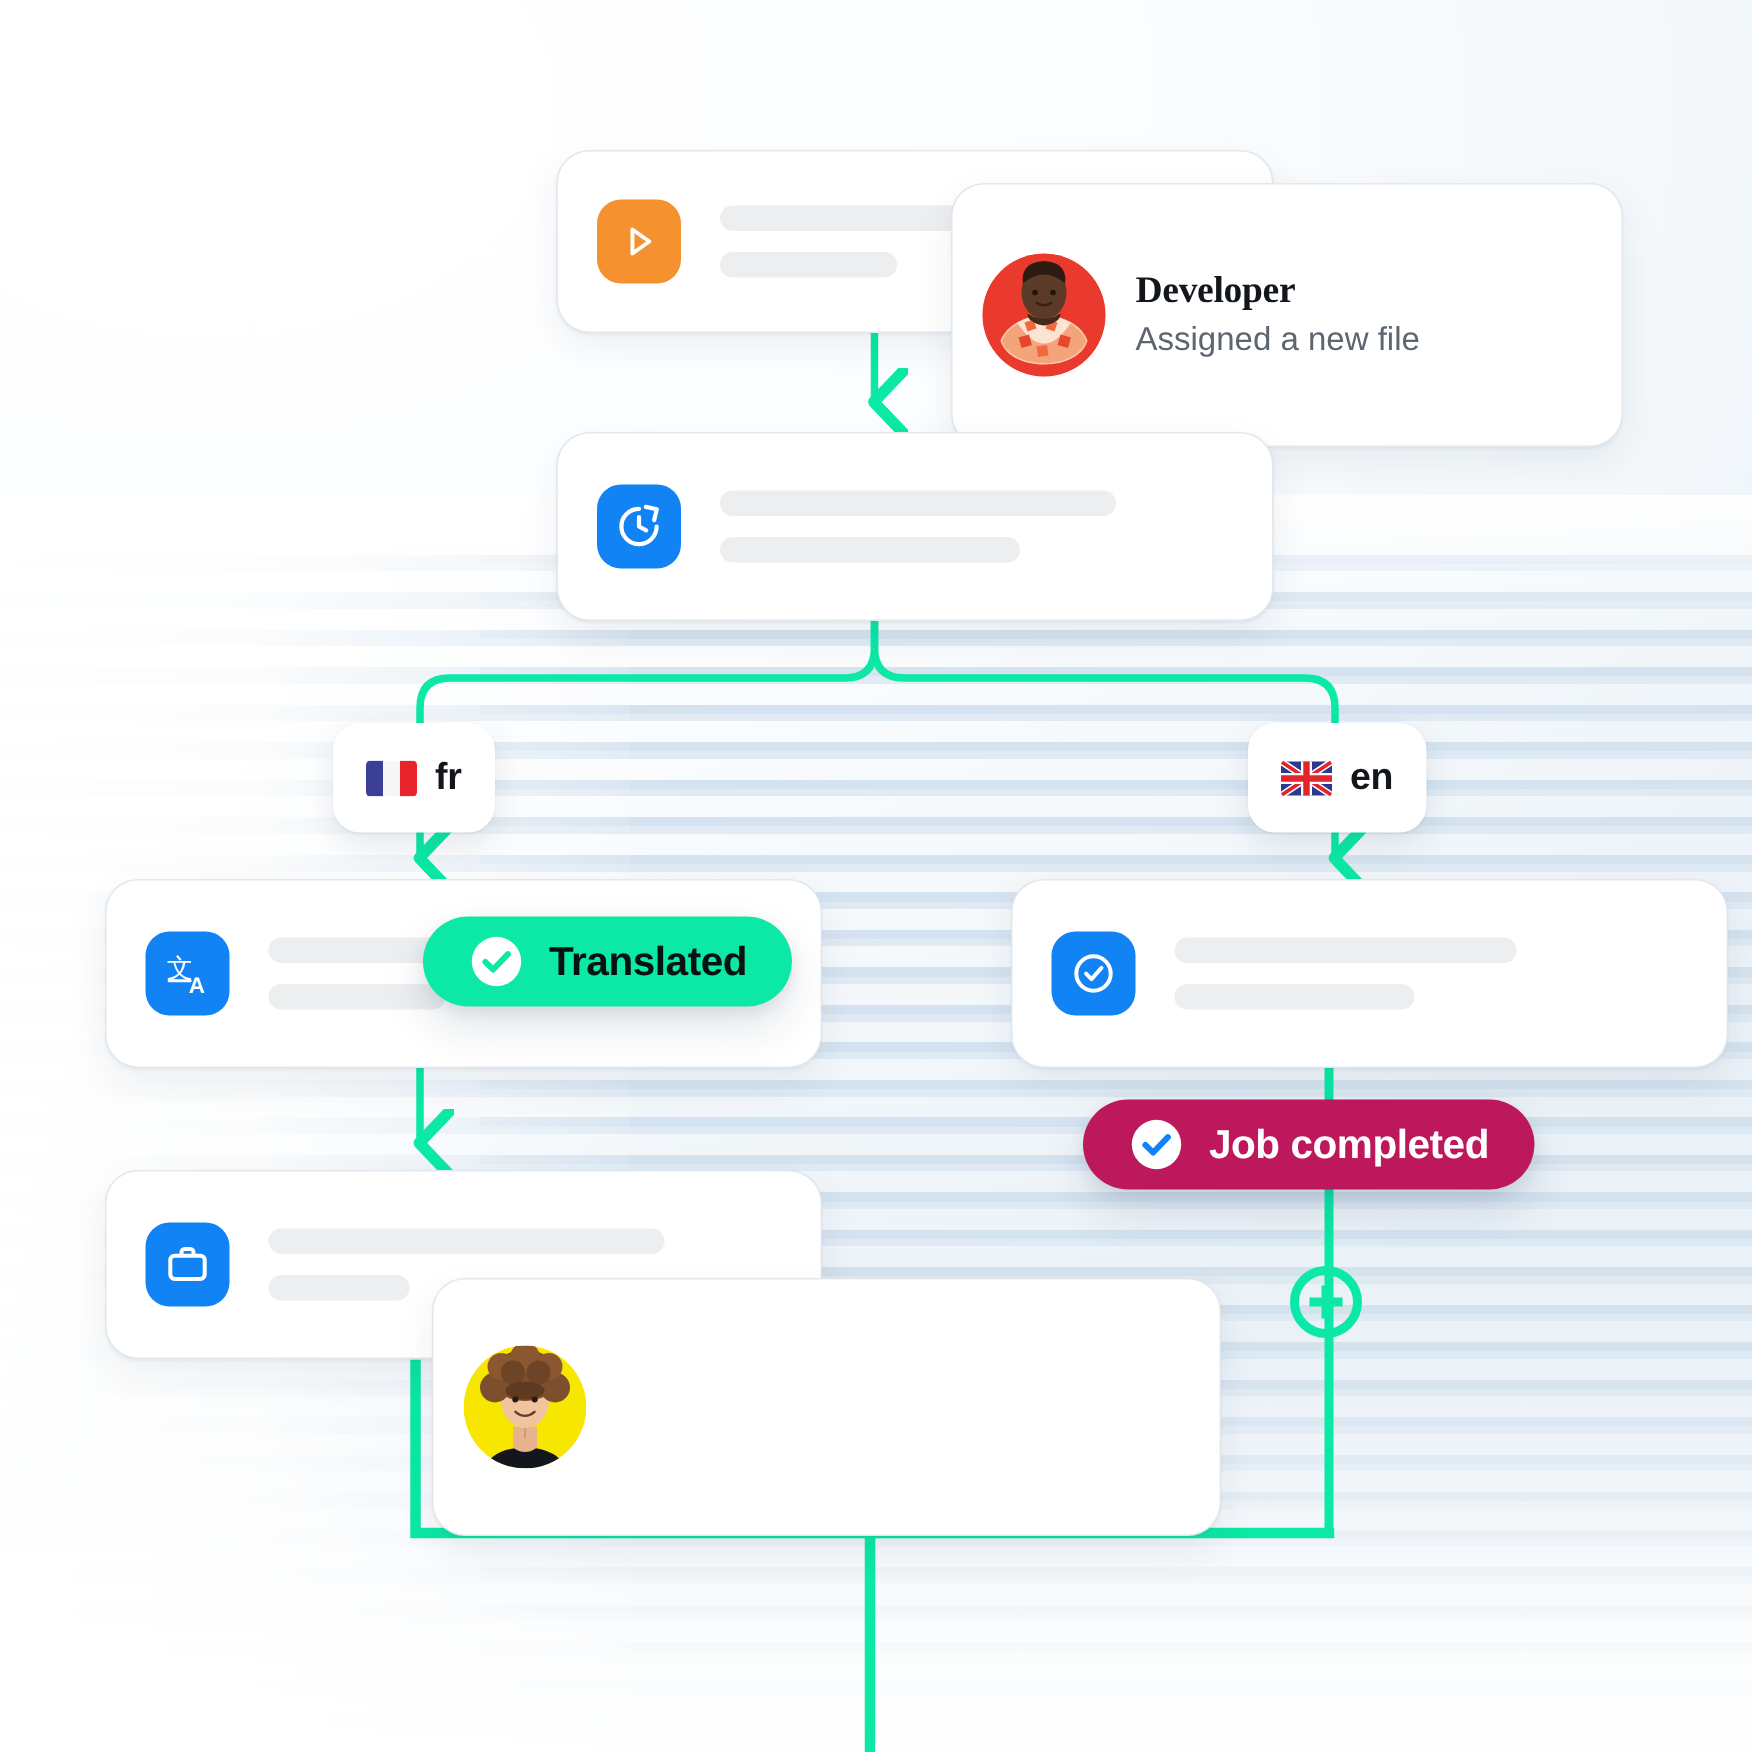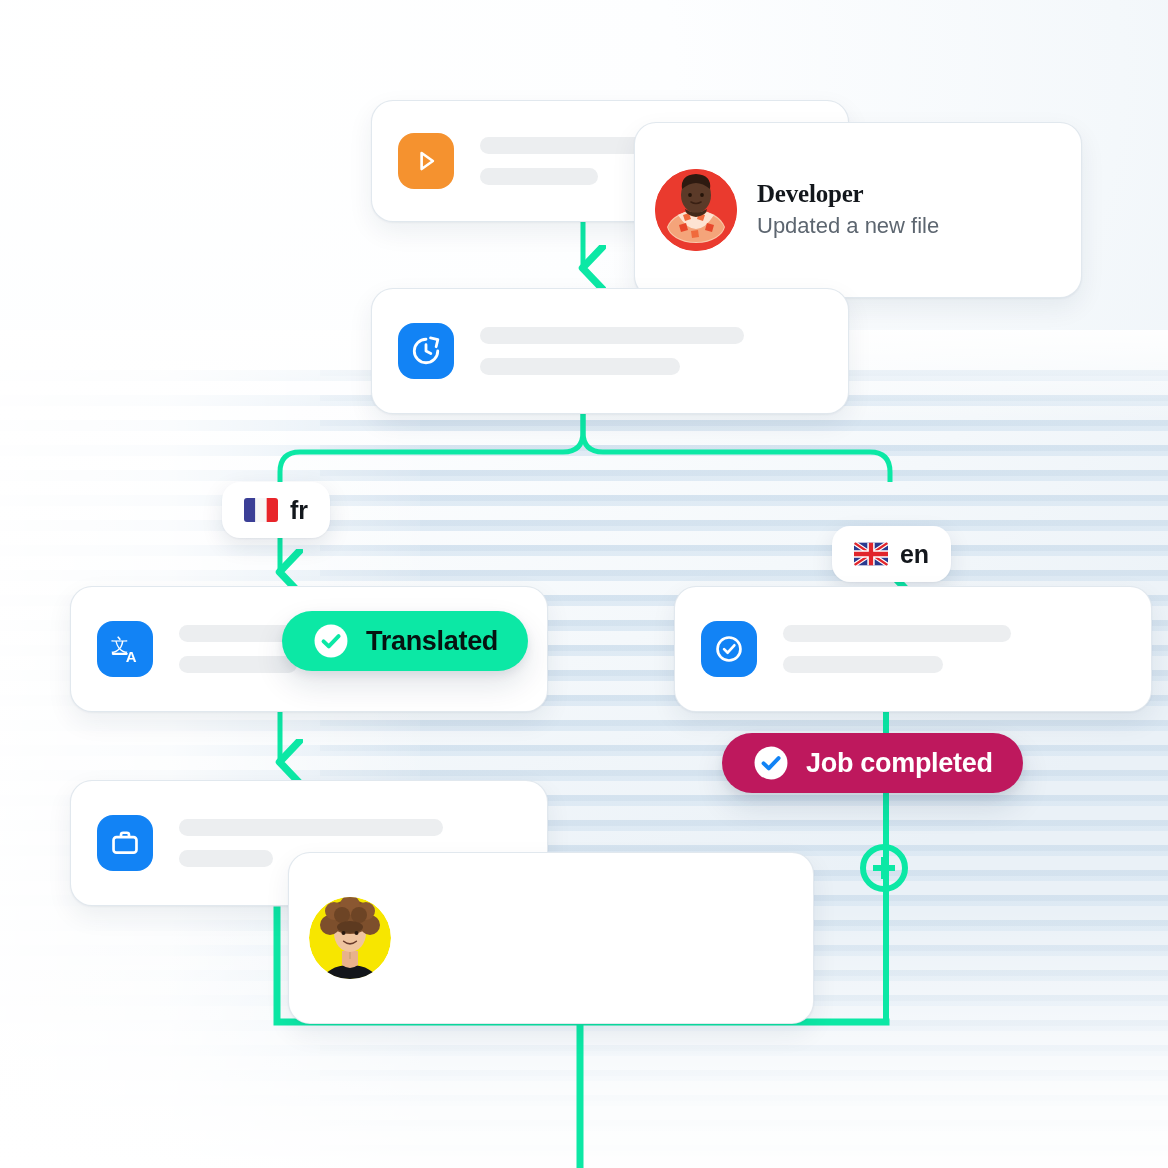--- a/index.html
+++ b/index.html
@@ -57,21 +57,21 @@
 
   
   .person{padding:18px 26px 18px 20px;gap:20px;}
   .avatar{width:82px;height:82px;border-radius:50%;flex:0 0 auto;position:relative;overflow:hidden;}
   .ptext{display:flex;flex-direction:column;gap:4px;}
   .pname{font-size:25px;font-weight:700;color:#13171c;letter-spacing:-.2px;line-height:1.15;font-family:Liberation Serif, serif;}
   .prole{font-size:22px;color:#5d6670;line-height:1.2;}
 
   
   .lang{
-    position:absolute;background:#fff;border-radius:18px;height:56px;
+    position:absolute;background:#fff;border-radius:18px;height:73px;
     display:flex;align-items:center;gap:12px;padding:0 22px;
     box-shadow:0 1px 2px rgba(16,40,70,.05),0 8px 22px rgba(16,40,70,.10);
   }
   .lang .lbl{font-size:25px;font-weight:600;color:#13171c;letter-spacing:-.2px;}
   .flag{width:34px;height:24px;border-radius:3px;overflow:hidden;display:block;}
 
   
   .badge{position:absolute;border-radius:32px;height:60px;display:flex;align-items:center;gap:16px;padding:0 30px;
          box-shadow:0 4px 10px rgba(16,40,70,.08),0 14px 30px rgba(16,40,70,.12);}
   .badge .txt{font-size:27px;font-weight:700;letter-spacing:-.3px;}
@@ -151,21 +151,21 @@
           <path d="M27 20 q14 -12 28 0 q2 -14 -14 -15 q-16 1 -14 15z" fill="#2d1a10"></path>
           <path d="M30 40 q11 7 22 0 q0 6 -11 8 q-11 -2 -11 -8z" fill="#43291a"></path>
           <circle cx="35" cy="26" r="1.9" fill="#241409"></circle>
             <circle cx="47" cy="26" r="1.9" fill="#241409"></circle>
           <path d="M36 33 q5 3 10 0" stroke="#3a2013" stroke-width="1.6" fill="none" stroke-linecap="round"></path>
         </g>
       </svg>
     </div>
     <div class="ptext">
       <div class="pname">Developer</div>
-      <div class="prole">Updated a new file</div>
+      <div class="prole">Assigned a new file</div>
     </div>
   </div>
 
   <div class="card skel-card" style="left:371px;top:288px;width:424px;height:124px;">
     <div class="sq-icon" style="background:#1283f5">
       <svg width="32" height="32" viewBox="0 0 24 24">
         <path d="M12 3.2 A8.8 8.8 0 1 0 20.8 12" fill="none" stroke="#fff" stroke-width="2.1" stroke-linecap="round"></path>
         <path d="M15.4 2.2 L20.9 3.4 L19.6 8.8" fill="none" stroke="#fff" stroke-width="2.1" stroke-linecap="round" stroke-linejoin="round"></path>
         <path d="M12 7.3 L12 12 L15.6 13.9" fill="none" stroke="#fff" stroke-width="2.1" stroke-linecap="round" stroke-linejoin="round"></path>
       </svg>
@@ -180,21 +180,21 @@
     <span class="flag">
       <svg width="34" height="24" viewBox="0 0 34 24">
         <rect x="0" y="0" width="11.34" height="24" fill="#3b3f96"></rect>
         <rect x="11.34" y="0" width="11.32" height="24" fill="#f7f7f7"></rect>
         <rect x="22.66" y="0" width="11.34" height="24" fill="#e8252a"></rect>
       </svg>
     </span>
     <span class="lbl">fr</span>
   </div>
 
-  <div class="lang" style="left:832px;top:482px;margin-top:44px;">
+  <div class="lang" style="left:832px;top:482px;">
     <span class="flag">
       <svg width="34" height="24" viewBox="0 0 60 40">
         <rect width="60" height="40" fill="#2b3a8f"></rect>
         <path d="M0 0 L60 40 M60 0 L0 40" stroke="#fff" stroke-width="8"></path>
         <path d="M0 0 L60 40 M60 0 L0 40" stroke="#e1252b" stroke-width="4.2"></path>
         <path d="M30 0 V40 M0 20 H60" stroke="#fff" stroke-width="13"></path>
         <path d="M30 0 V40 M0 20 H60" stroke="#e1252b" stroke-width="7.6"></path>
       </svg>
     </span>
     <span class="lbl">en</span>

